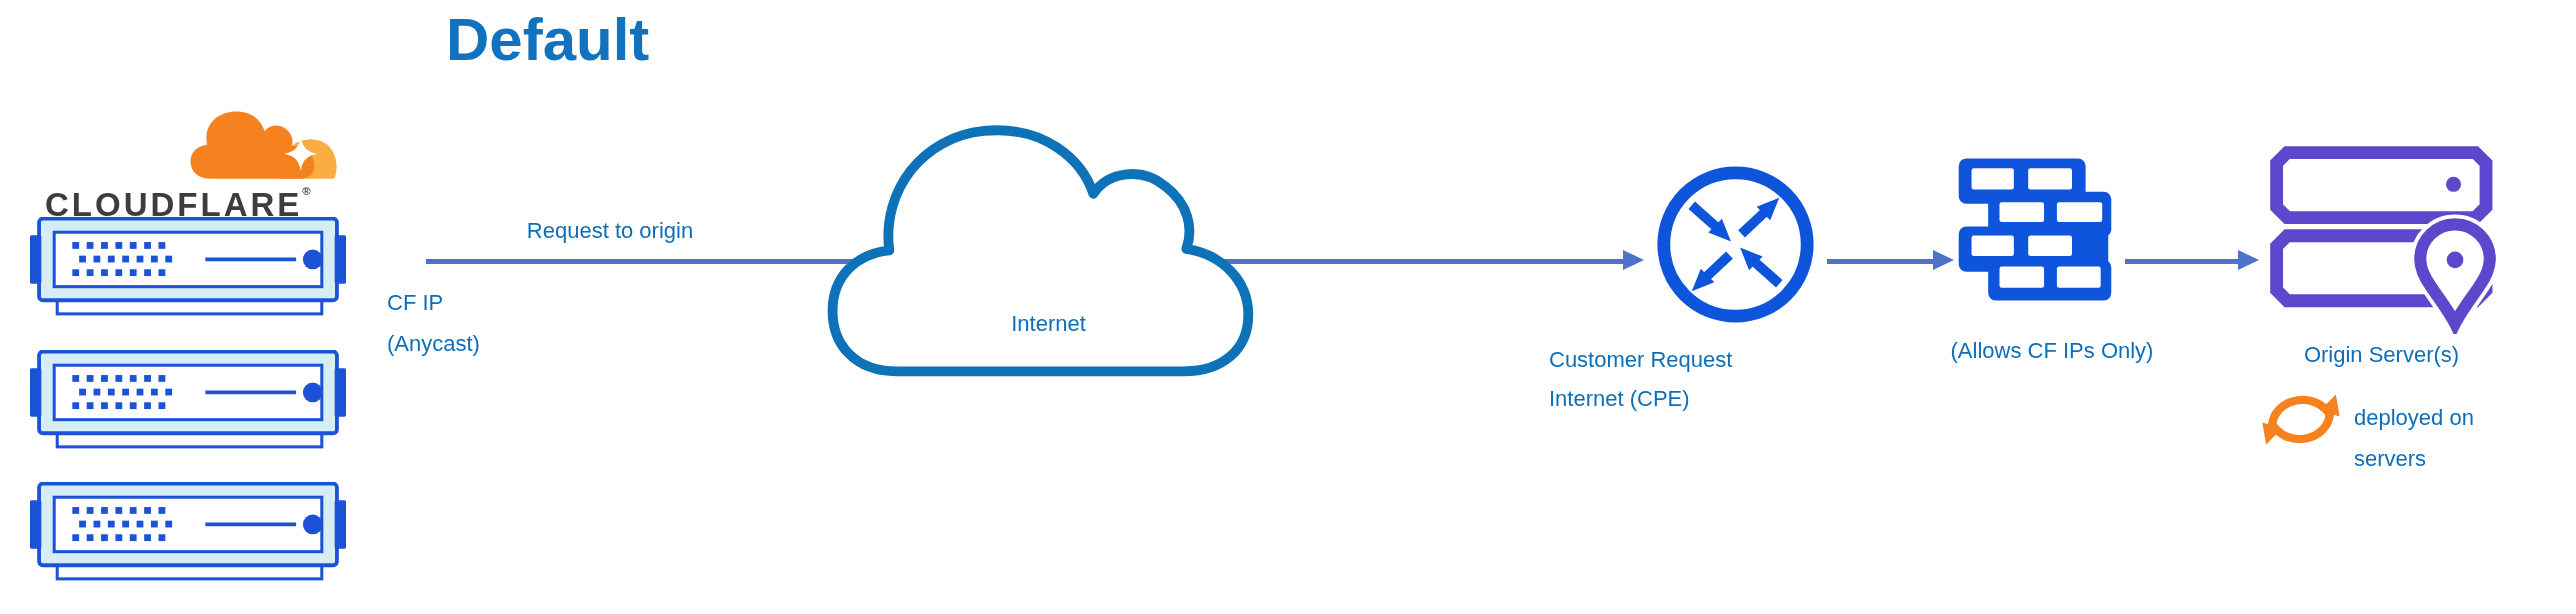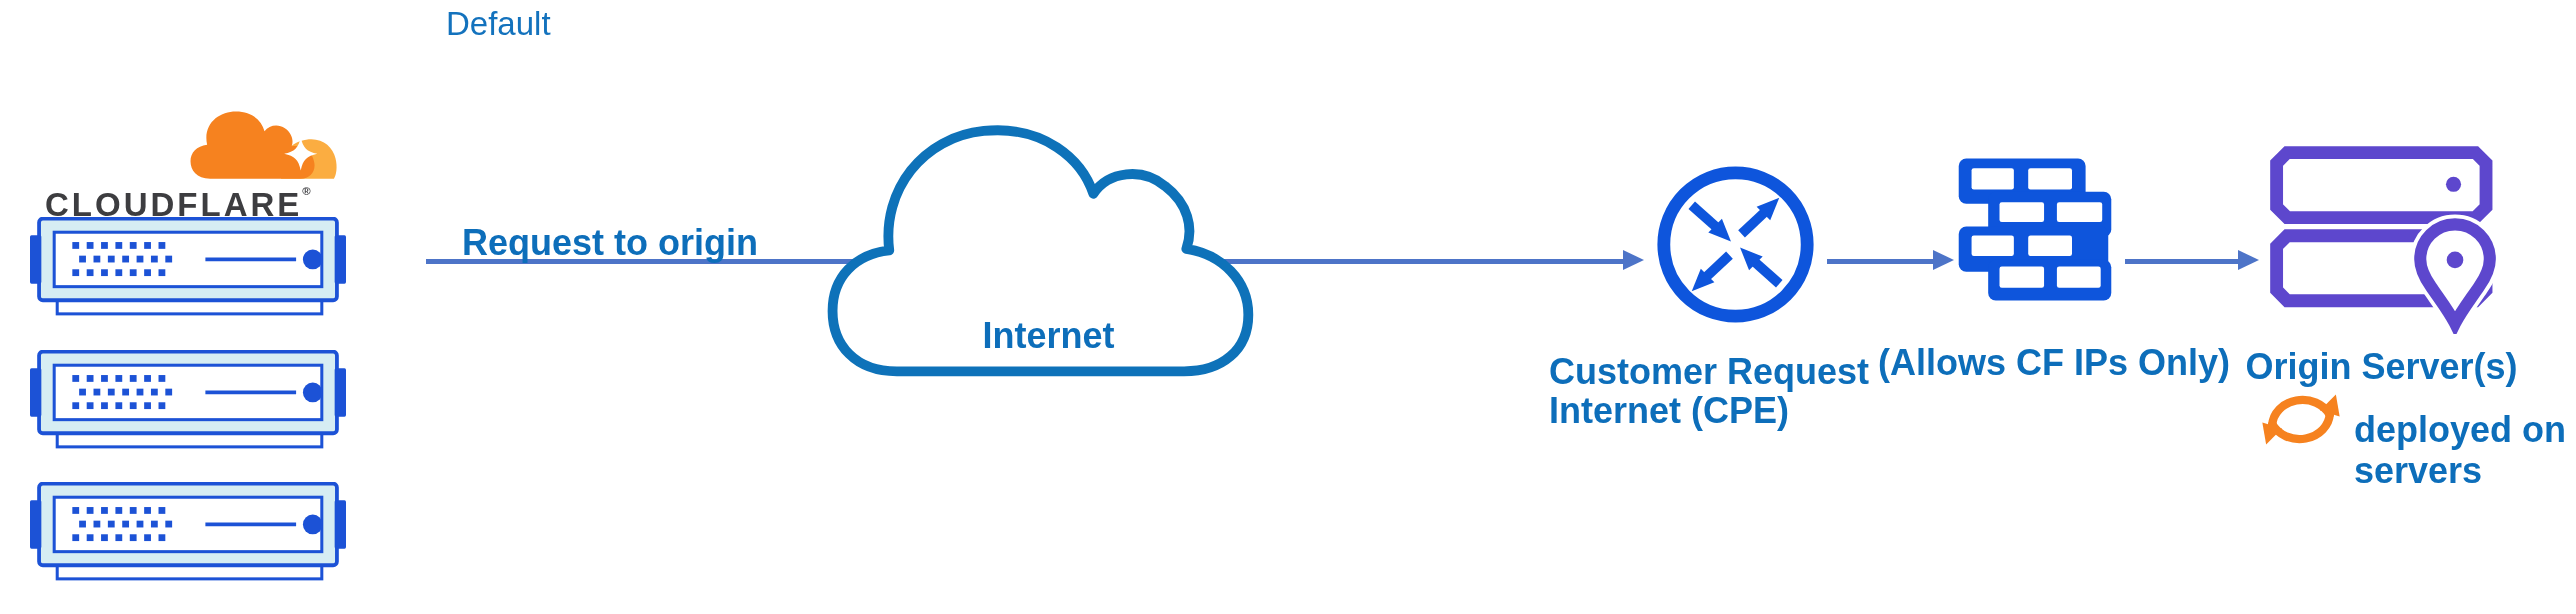--- a/index.html
+++ b/index.html
@@ -3,25 +3,25 @@
 <meta charset="utf-8">
 <style>
   html,body{margin:0;padding:0;background:#fff;}
   #canvas{
     position:relative;width:2576px;height:614px;overflow:hidden;
     font-family:"Liberation Sans", sans-serif;background:#fff;
   }
   .abs{position:absolute;}
   .lbl{
     color:var(--label_text,#0d6eba);
-    font-size:36px;line-height:41px;font-weight:700;white-space:nowrap;margin-top:12px;
+    font-size:22px;line-height:41px;font-weight:400;white-space:nowrap;
   }
   .center{text-align:center;}
   #title{
-    left:446px;top:4.5px;font-size:33px;font-weight:400;color:var(--title_text,#1372bd);
+    left:446px;top:4.5px;font-size:60px;font-weight:700;color:var(--title_text,#1372bd);
     white-space:nowrap;
   }
   #wordmark{
     left:45px;top:185px;width:297px;
     font-size:33px;font-weight:700;letter-spacing:3px;color:var(--logo_dark,#3d3d40);
     white-space:nowrap;
   }
   #wordmark sup{font-size:11.4px;letter-spacing:0;vertical-align:21px;}
   .z1{z-index:1;} .z2{z-index:2;} .z3{z-index:3;}
   .hline{height:5.3px;background:var(--arrow_blue,#4d74c8);}
@@ -94,20 +94,24 @@
   <div class="abs z1 hline" style="left:426px;top:259px;width:1197px"></div>
   <div class="abs z1 ahead" style="left:1623px;top:250px"></div>
 
   <div class="abs z1 hline" style="left:1827px;top:259px;width:106px"></div>
   <div class="abs z1 ahead" style="left:1933px;top:250px"></div>
 
   <div class="abs z1 hline" style="left:2125px;top:259px;width:114px"></div>
   <div class="abs z1 ahead" style="left:2238px;top:250px"></div>
 
   <div class="abs z3 lbl center" style="left:421px;top:210px;width:378px">Request to origin</div>
+  <div class="abs z3 lbl" style="left:387px;top:282px">
+    <div>CF IP</div>
+    <div>(Anycast)</div>
+  </div>
 
   <svg class="abs z2" style="left:825px;top:114px" width="446" height="263" viewBox="0 0 590 347">
     <path class="cloud-s" stroke-width="13" stroke-linejoin="round" d="M95 340 C40 340 10 305 10 260 C10 215 40 185 85 180 C75 100 130 30 210 22 C290 14 340 60 355 105 C375 75 420 70 450 95 C480 118 488 150 478 178 C525 185 560 220 560 265 C560 312 525 340 475 340 Z"></path>
   </svg>
   <div class="abs z3 lbl center" style="left:935px;top:303px;width:227px">Internet</div>
 
   <svg class="abs z3" style="left:1654px;top:163px" width="163" height="163" viewBox="0 0 216 216">
     <circle cx="108" cy="108" r="95" class="ib-s" fill="#ffffff" stroke-width="17"></circle>
     <g transform="translate(108,108)">
       <line x1="-58" y1="-52" x2="-22" y2="-20" class="ib-s" stroke-width="13"></line>

